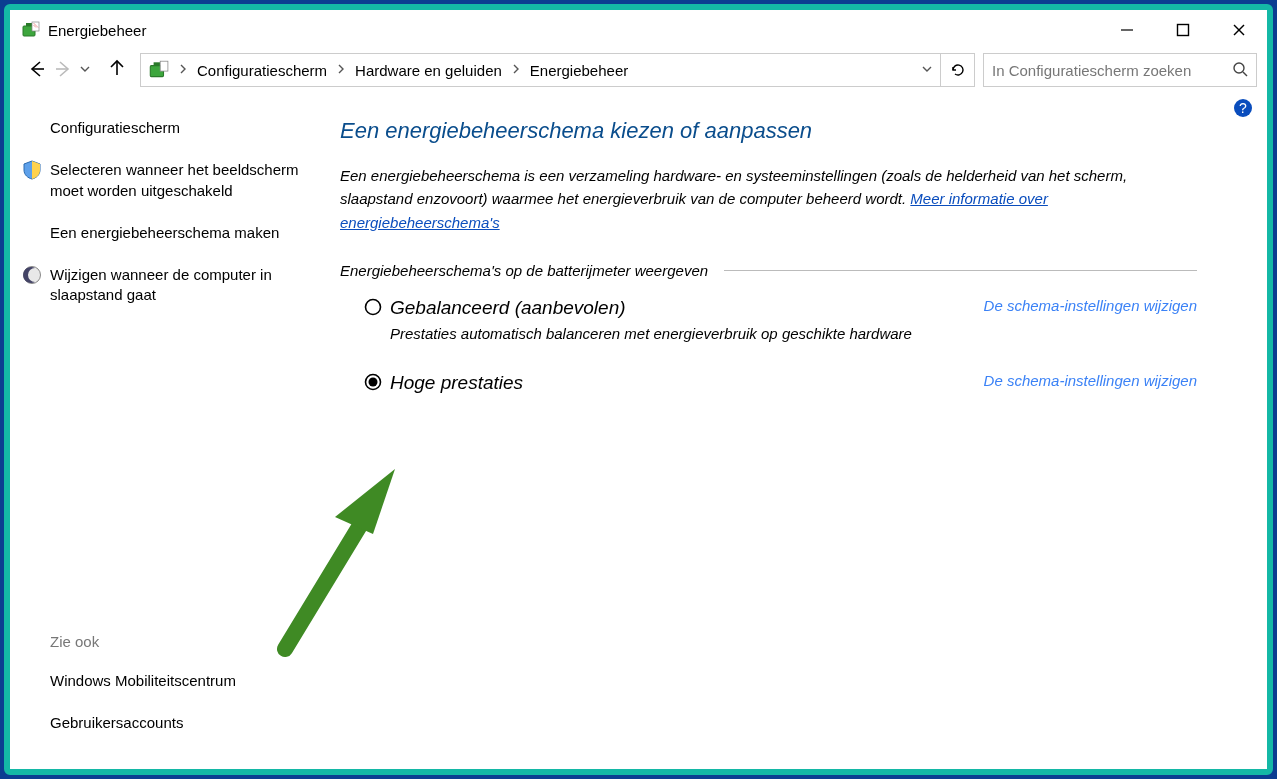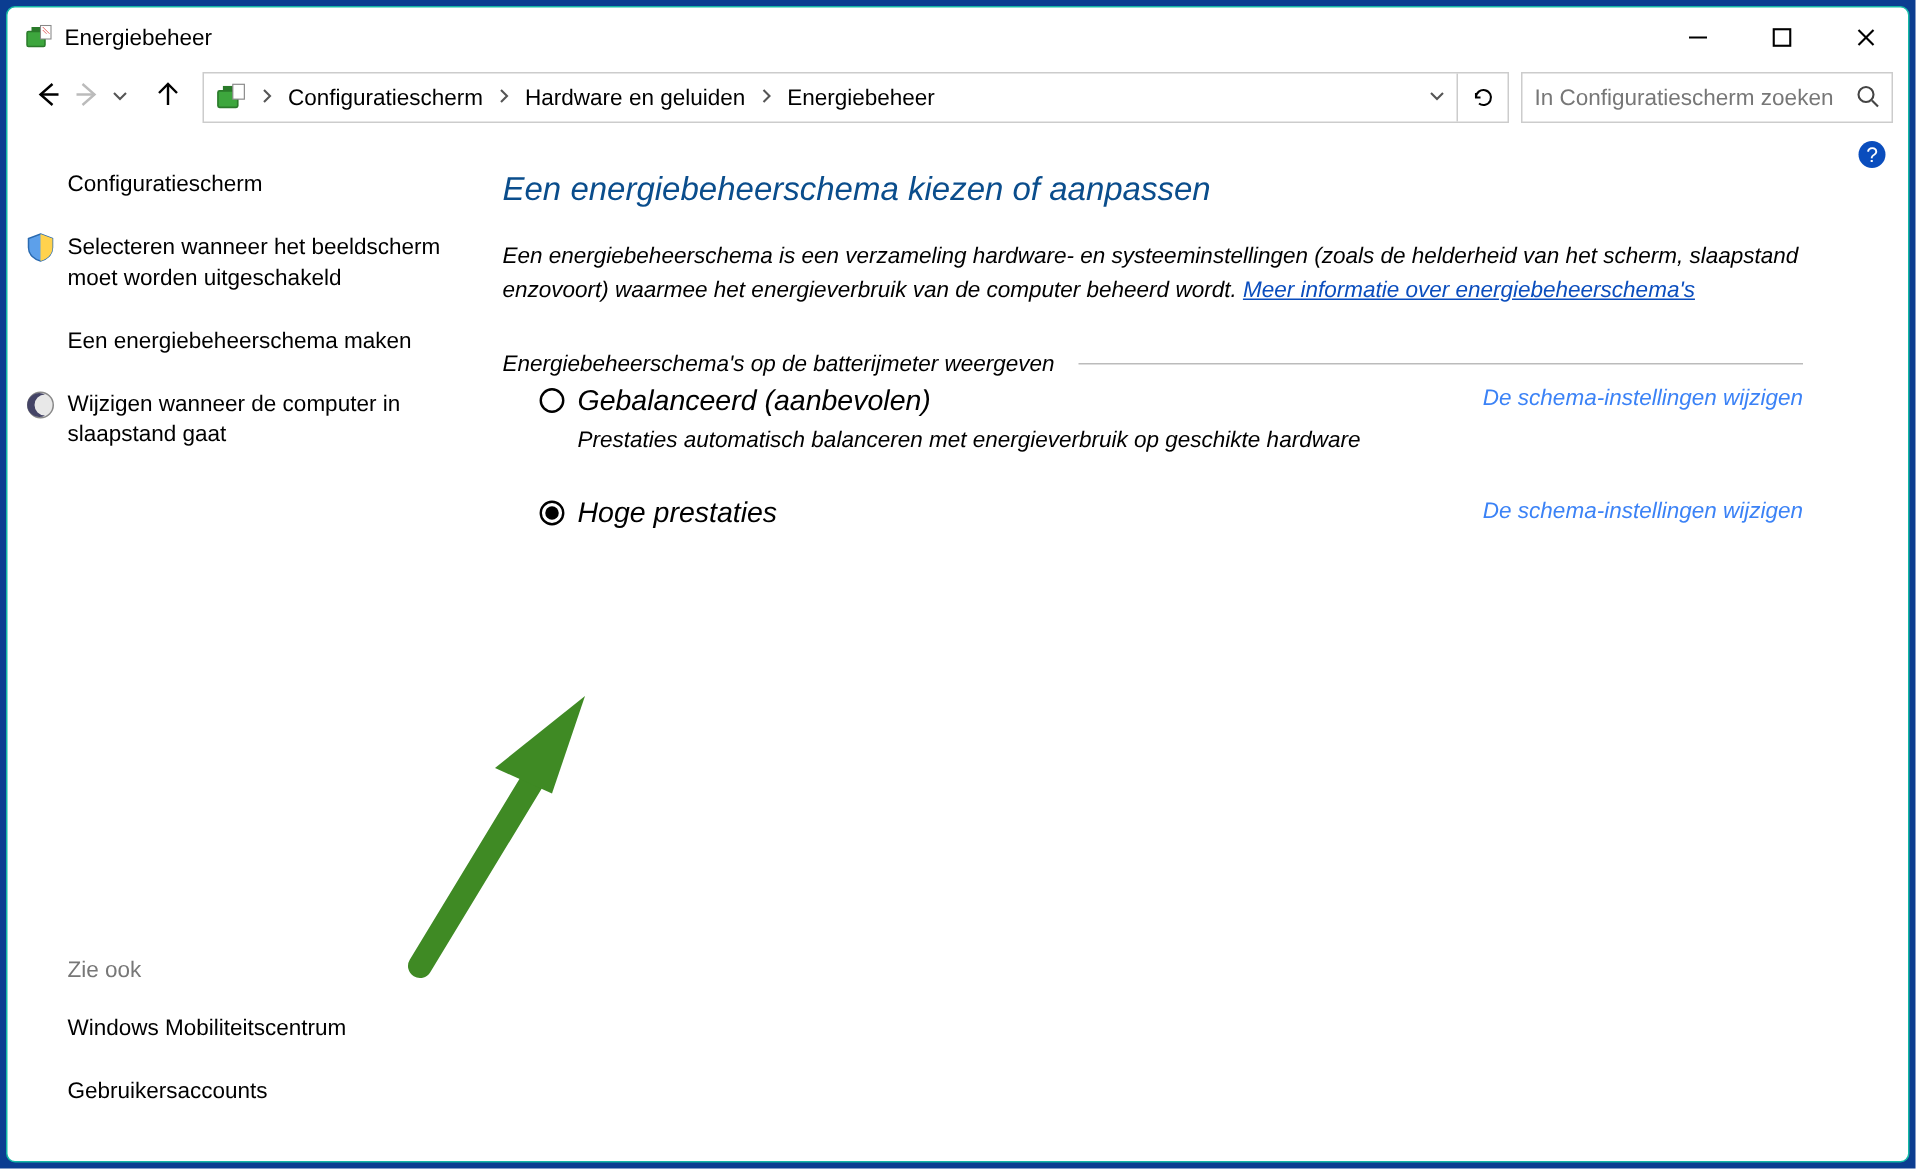--- a/index.html
+++ b/index.html
@@ -9,21 +9,21 @@
     background: #0b3d91;
     width: 1277px;
     height: 779px;
     overflow: hidden;
     position: relative;
   }
   .window {
     background: #fff;
     position: absolute;
     top: 4px; left: 4px; right: 4px; bottom: 4px;
-    border: 1px solid #14b8a6;
+    border: 6px solid #14b8a6;
     border-radius: 6px;
     overflow: hidden;
     display: flex;
     flex-direction: column;
   }
   
   .titlebar {
     height: 40px;
     display: flex;
     align-items: center;
@@ -69,21 +69,21 @@
     padding: 0 6px; font-size: 15px; color:#000;
   }
   .crumb-sep { color:#555; font-size: 10px; padding: 0 4px; }
   .addr-right { margin-left: auto; display:flex; align-items:center; }
   .addr-right .chev { font-size:10px; color:#555; padding: 0 8px; }
   .addr-right .refresh {
     width: 34px; height: 32px; display:flex; align-items:center; justify-content:center;
     border-left: 1px solid #ccc; font-size: 15px;
   }
   .search {
-    width: 248px; height: 34px;
+    width: 274px; height: 34px;
     border: 1px solid #ccc;
     display: flex; align-items: center;
     padding: 0 8px;
     color: #666;
   }
   .search input {
     flex: 1; border: none; outline: none; font-size: 15px;
     color: #222;
   }
   .search input::placeholder { color: #777; }
@@ -138,21 +138,21 @@
   .desc {
     font-size: 15px;
     line-height: 1.55;
     color: #000;
     margin-bottom: 28px;
   }
   .desc a { color: #0a4dbd; text-decoration: underline; }
   .group-hdr {
     display: flex; align-items: center;
     font-size: 15px; color:#000;
-    margin-bottom: 6px;
+    margin-bottom: 18px;
   }
   .group-hdr .line { flex:1; height:1px; background:#bbb; margin-left: 16px; }
   .plan {
     display: flex;
     align-items: flex-start;
     margin-bottom: 6px;
     padding-left: 24px;
   }
   .radio {
     width: 18px; height: 18px;

